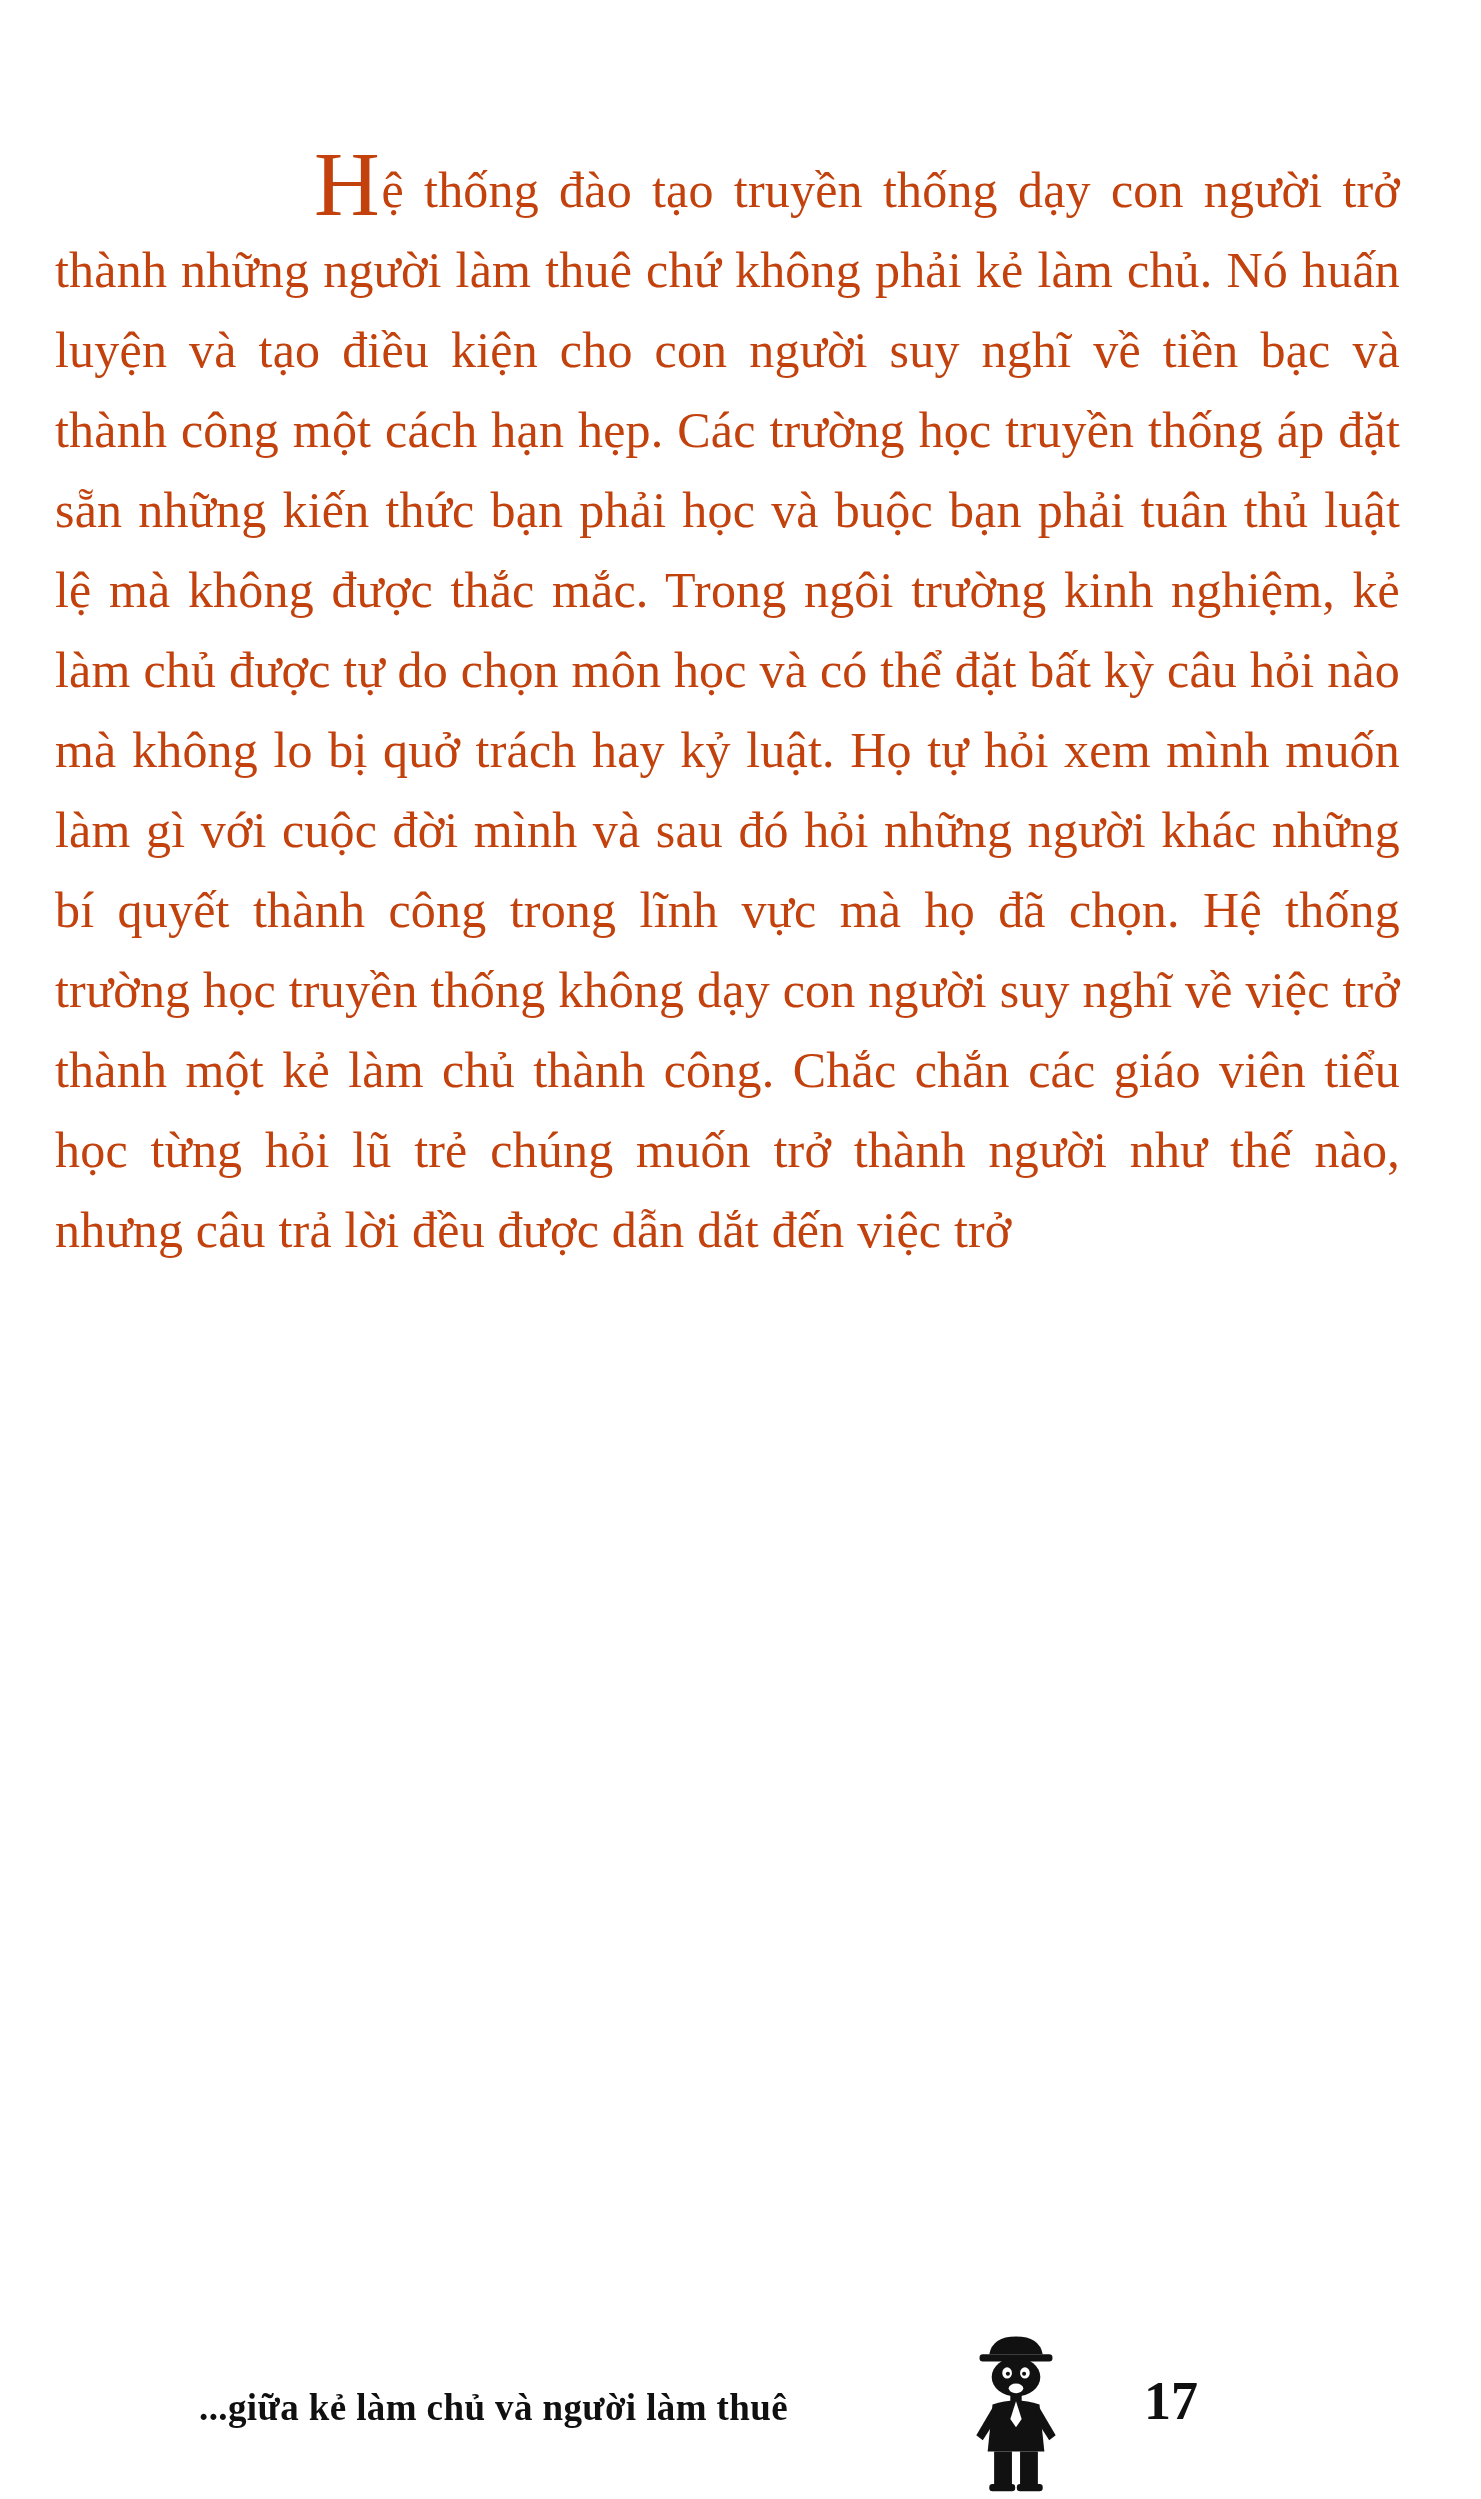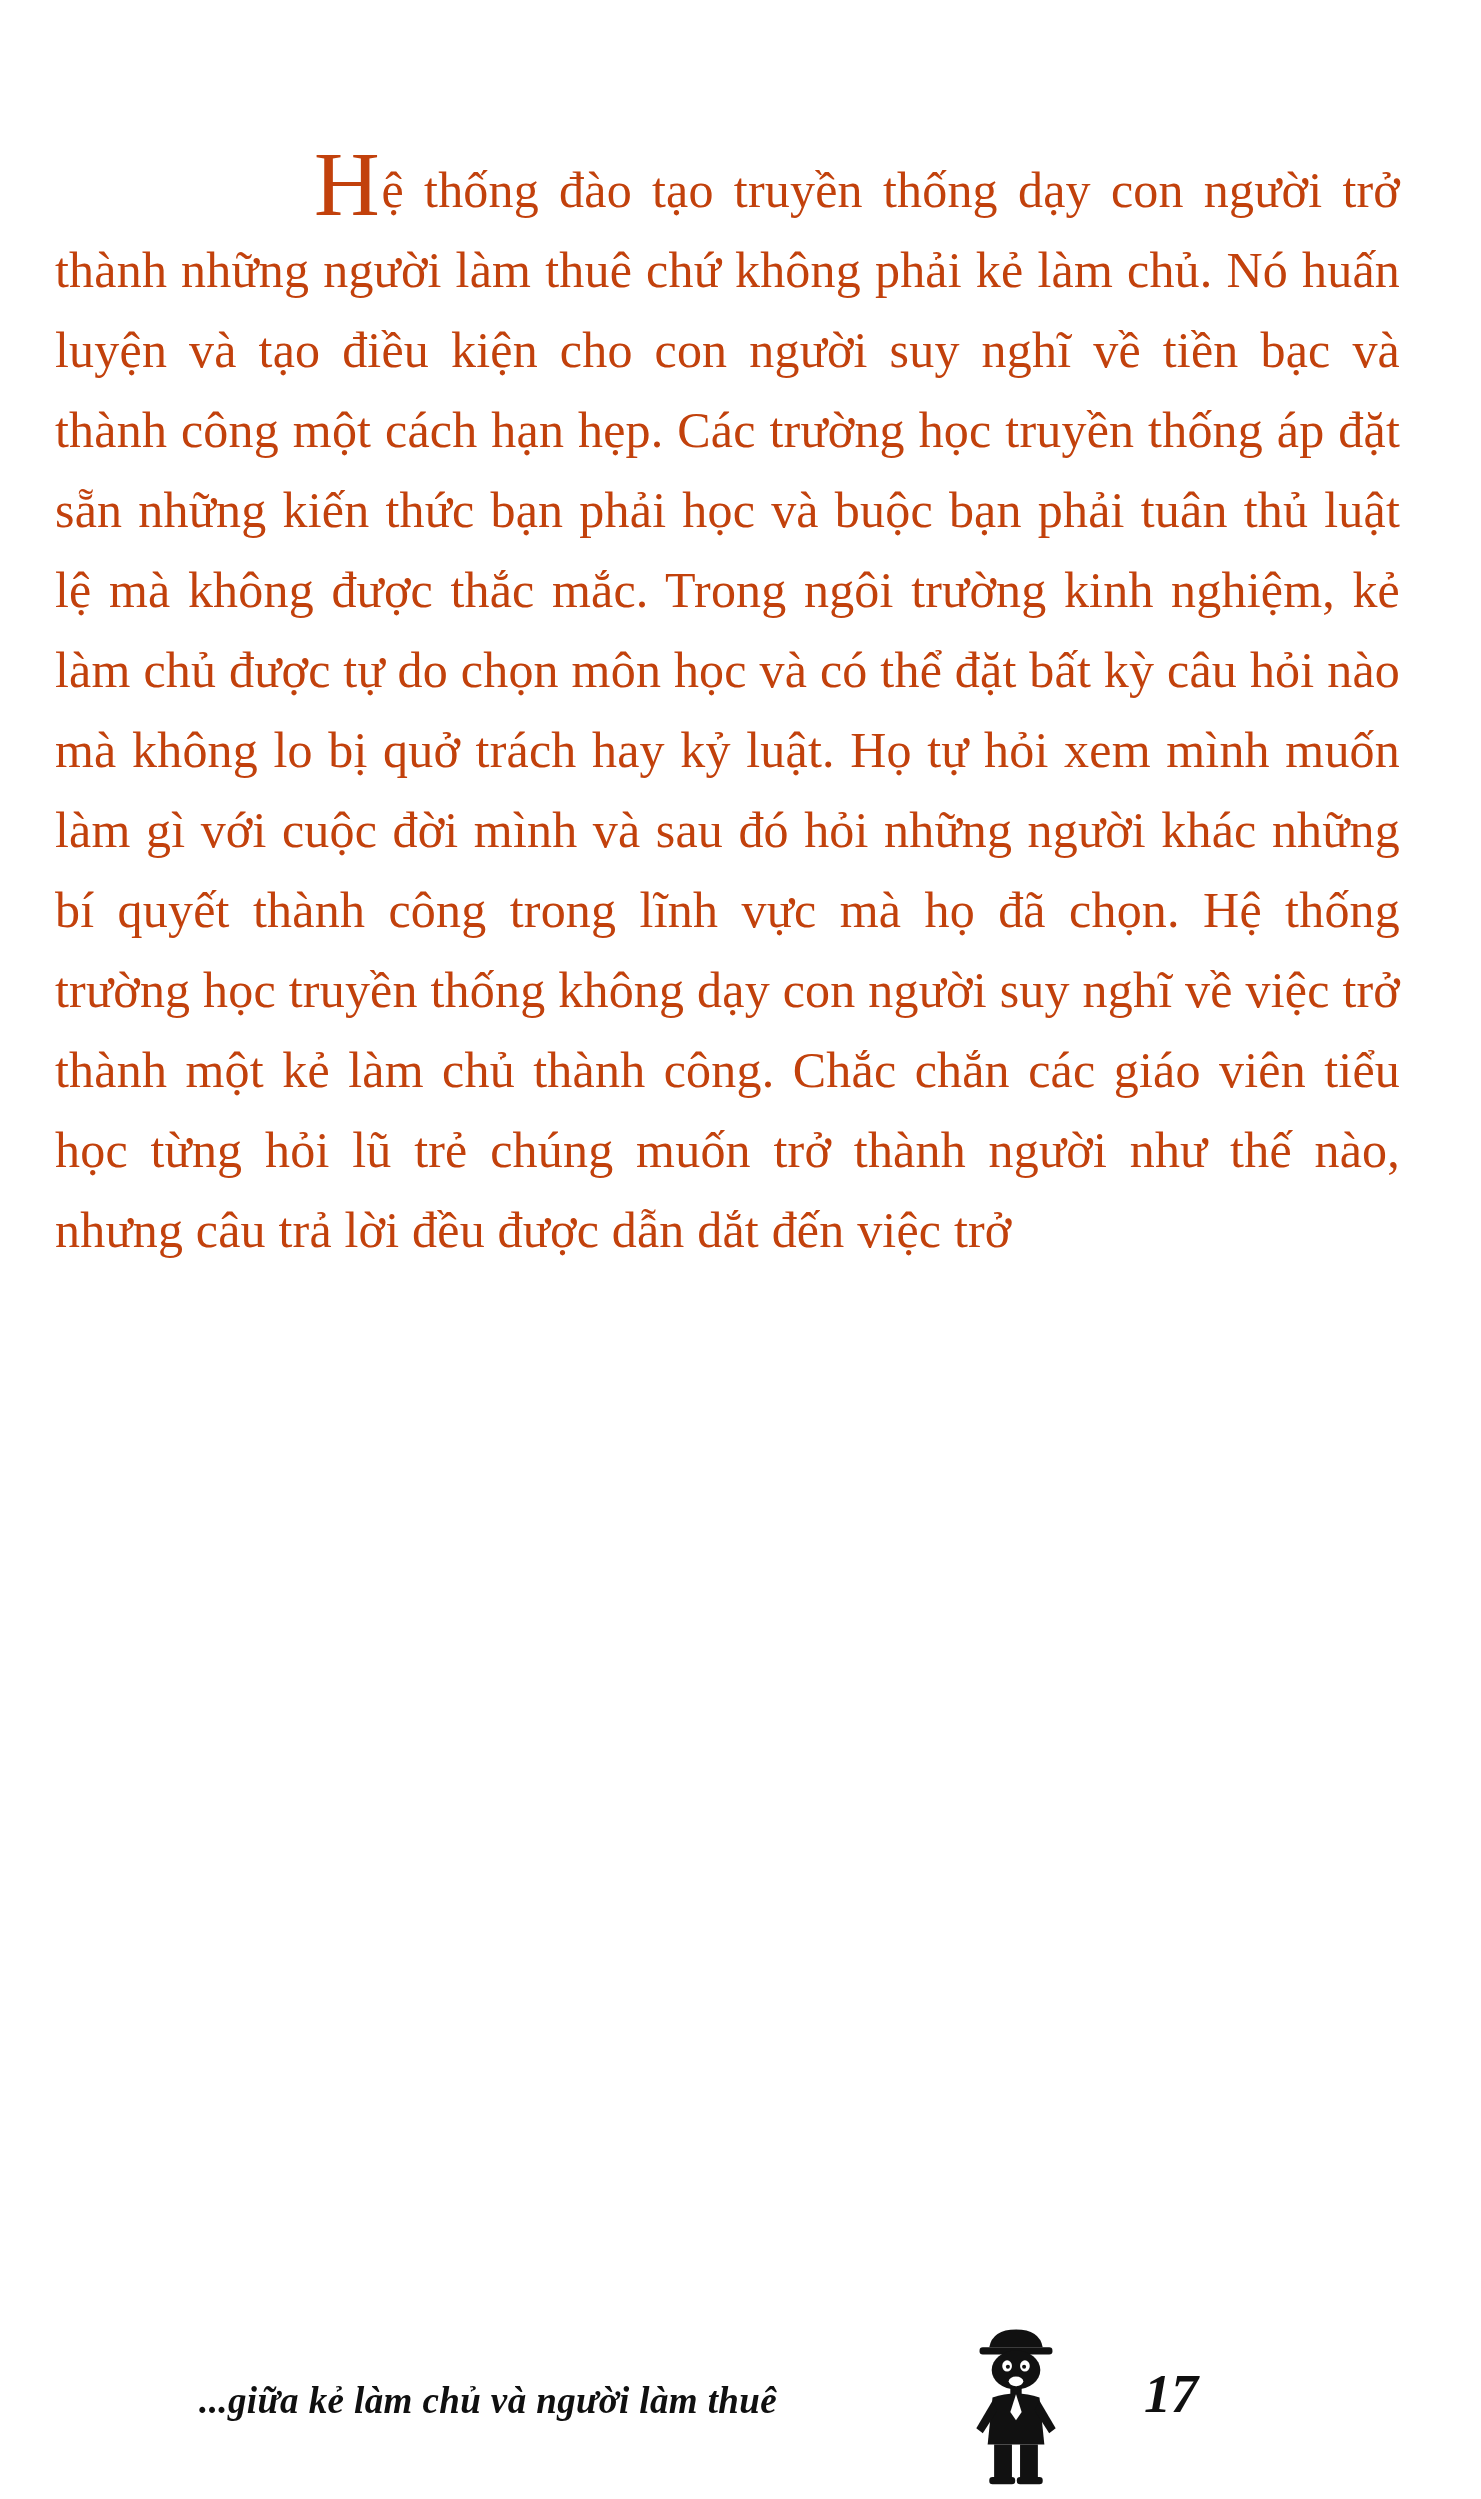--- a/index.html
+++ b/index.html
@@ -49,24 +49,23 @@
     line-height: 57px;
     vertical-align: -8px;
     margin-left: 259px;
     margin-right: 1.6px;
     font-family: "Liberation Serif", serif;
   }
 
   .footer {
     position: absolute;
     left: 0;
-    bottom: 7px;
+    bottom: 0;
     width: 1352px;
     height: 243px;
-    font-style: italic;
   }
 
   .running-title {
     position: absolute;
     left: 199px;
     bottom: 71px;
     font-size: 37px;
     font-weight: bold;
     letter-spacing: 0.4px;
     color: #101010;

